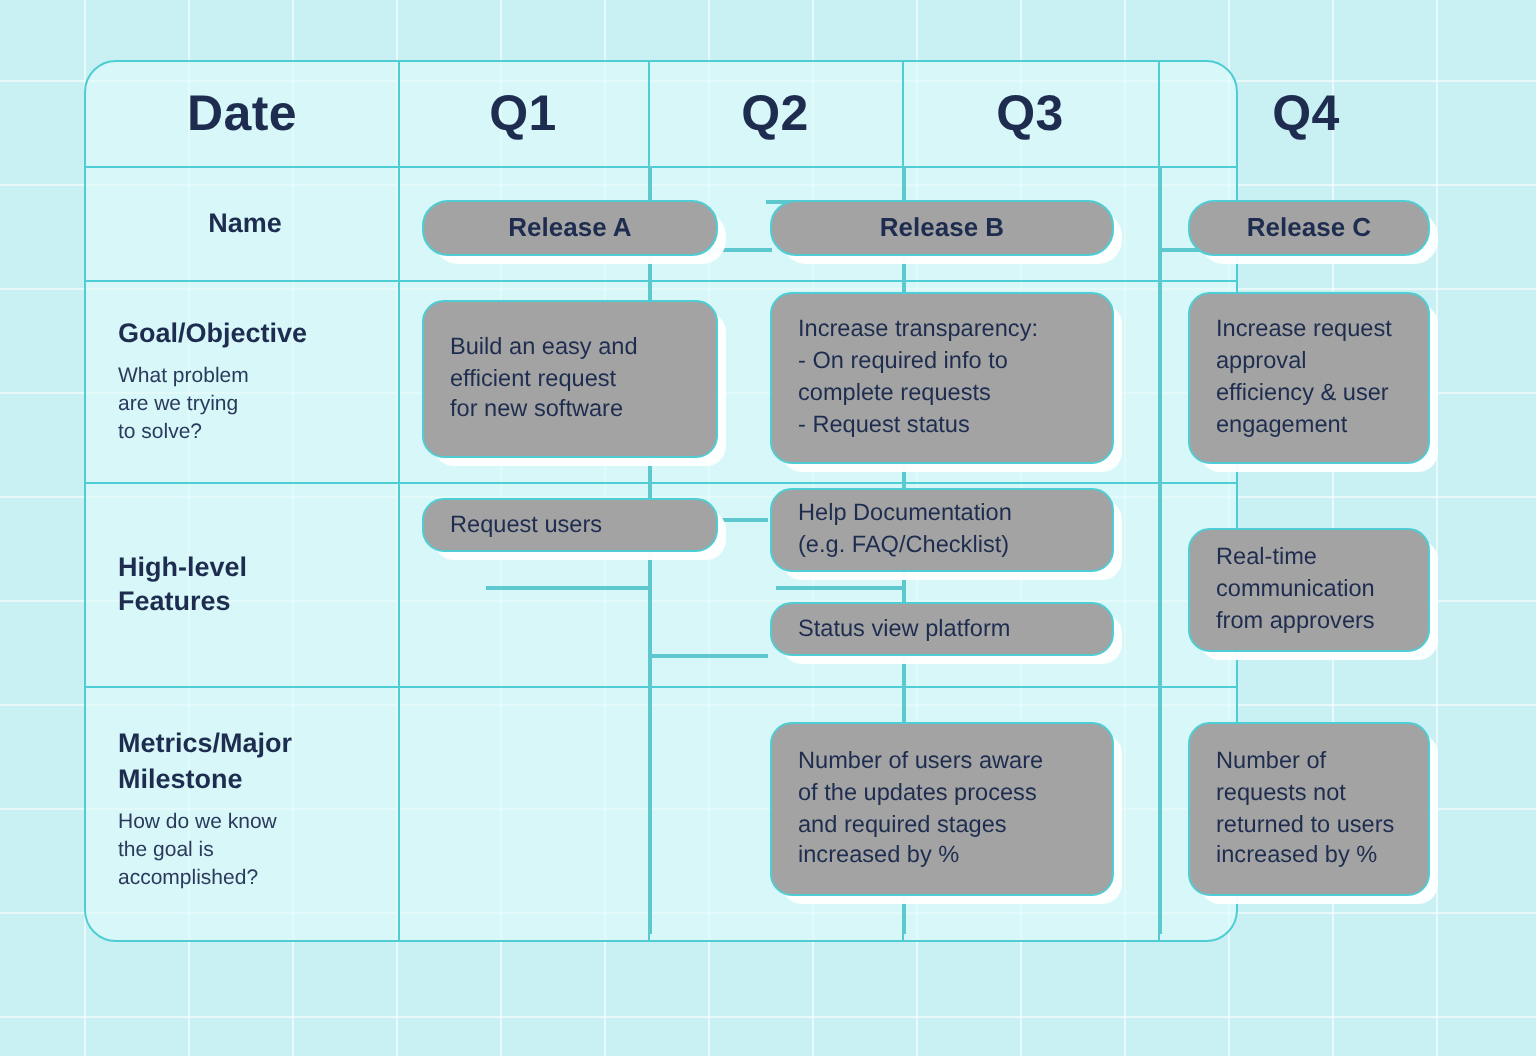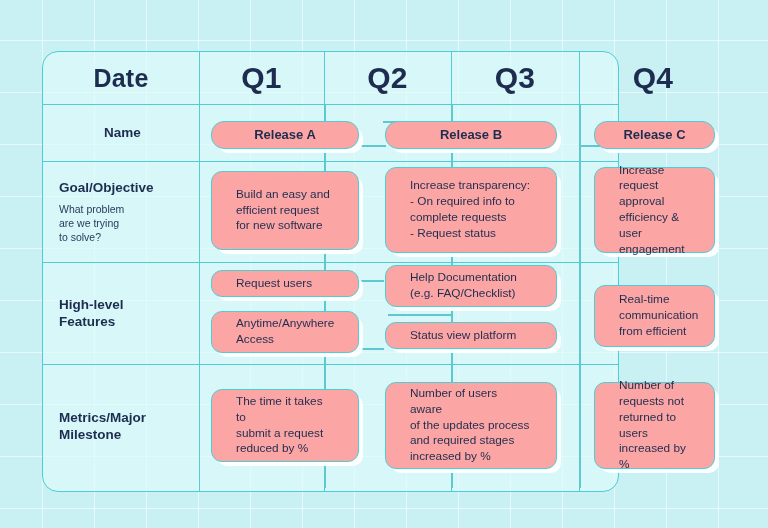--- a/index.html
+++ b/index.html
@@ -15,42 +15,42 @@
       linear-gradient(to right, rgba(255,255,255,0.55) 1px, transparent 1px),
       linear-gradient(to bottom, rgba(255,255,255,0.55) 1px, transparent 1px);
     background-size: 52px 52px;
     background-position: -10px -12px;
     position: relative;
   }
 
   
   #roadmap {
     position: absolute;
-    left: 42px; top: 51px;
+    left: 42px; top: 30px;
     width: 577px; height: 441px;
     border: 1.6px solid #4ecdd4;
     border-radius: 16px;
     background: rgba(225,250,251,0.62);
   }
 
   
   .vrule, .hrule { position: absolute; background: #4ecdd4; }
   .vrule { width: 1.3px; top: 0; bottom: 0; }
   .hrule { height: 1.3px; left: 0; right: 0; }
 
   
   .conn { position: absolute; background: #5ec8cf; }
   .conn.v { width: 1.6px; }
   .conn.h { height: 1.6px; }
 
   
   .hdr {
     position: absolute; top: 0; height: 52px;
     display: flex; align-items: center; justify-content: center;
-    font-size: 30px; font-weight: 700; color: #1e2d4f;
+    font-size: 25px; font-weight: 700; color: #1e2d4f;
     letter-spacing: .2px;
   }
   .hdr.date { font-size: 25px; }
 
   
   .rowlab {
     position: absolute; left: 0; width: 156px;
     padding-left: 16px;
     display: flex; flex-direction: column; justify-content: center;
   }
@@ -60,26 +60,26 @@
   }
   .rowlab .s {
     font-size: 10.5px; font-weight: 400; color: #2b3a5c;
     line-height: 1.32; margin-top: 7px;
   }
   .rowlab.center { align-items: center; padding-left: 3px; }
 
   
   .card {
     position: absolute;
-    background: #fca5a5;
+    background: #a3a3a3;
     border: 1.5px solid #4ecdd4;
     border-radius: 11px;
     box-shadow: 5px 5px 0 -1px rgba(255,255,255,0.95);
     display: flex; align-items: center;
-    padding: 8px 24px;
+    padding: 8px 13px;
     color: #1e2d4f;
     line-height: 1.34;
     z-index: 3;
   }
   .card.name {
     justify-content: center;
     font-size: 13px; font-weight: 700;
     border-radius: 13px;
   }
   .card.body { font-size: 11.8px; font-weight: 400; }
@@ -138,20 +138,23 @@
   <div class="rowlab" style="top:109px; height:101px">
     <div class="t">Goal/Objective</div>
     <div class="s" style="white-space:pre-line">What problem
 are we trying
 to solve?</div>
   </div>
 
   <div class="rowlab" style="top:312px; height:124px">
     <div class="t" style="white-space:pre-line">Metrics/Major
 Milestone</div>
+    <div class="s" style="white-space:pre-line">How do we know
+the goal is
+accomplished?</div>
   </div>
 
   <div class="card name" style="left:168px; top:69px; width:148px; height:28px">
     <span class="txt">Release A</span>
   </div>
   <div class="card name" style="left:342px; top:69px; width:172px; height:28px">
     <span class="txt">Release B</span>
   </div>
   <div class="card name" style="left:551px; top:69px; width:121px; height:28px">
     <span class="txt">Release C</span>
@@ -171,42 +174,33 @@
   <div class="card body" style="left:551px; top:115px; width:121px; height:86px">
     <span class="txt">Increase request
 approval
 efficiency &amp; user
 engagement</span>
   </div>
 
   <div class="card feat" style="left:168px; top:218px; width:148px; height:27px">
     <span class="txt">Request users</span>
   </div>
-  <div class="card feat" style="left:168px; top:259px; width:148px; height:42px">
-    <span class="txt">Anytime/Anywhere
-Access</span>
-  </div>
   <div class="card feat" style="left:342px; top:213px; width:172px; height:42px">
     <span class="txt">Help Documentation
 (e.g. FAQ/Checklist)</span>
   </div>
   <div class="card feat" style="left:342px; top:270px; width:172px; height:27px">
     <span class="txt">Status view platform</span>
   </div>
   <div class="card feat" style="left:551px; top:233px; width:121px; height:62px">
     <span class="txt">Real-time
 communication
-from efficient</span>
-  </div>
-
-  <div class="card body" style="left:168px; top:337px; width:148px; height:73px">
-    <span class="txt">The time it takes to
-submit a request
-reduced by %</span>
-  </div>
+from approvers</span>
+  </div>
+
   <div class="card body" style="left:342px; top:330px; width:172px; height:87px">
     <span class="txt">Number of users aware
 of the updates process
 and required stages
 increased by %</span>
   </div>
   <div class="card body" style="left:551px; top:330px; width:121px; height:87px">
     <span class="txt">Number of
 requests not
 returned to users

